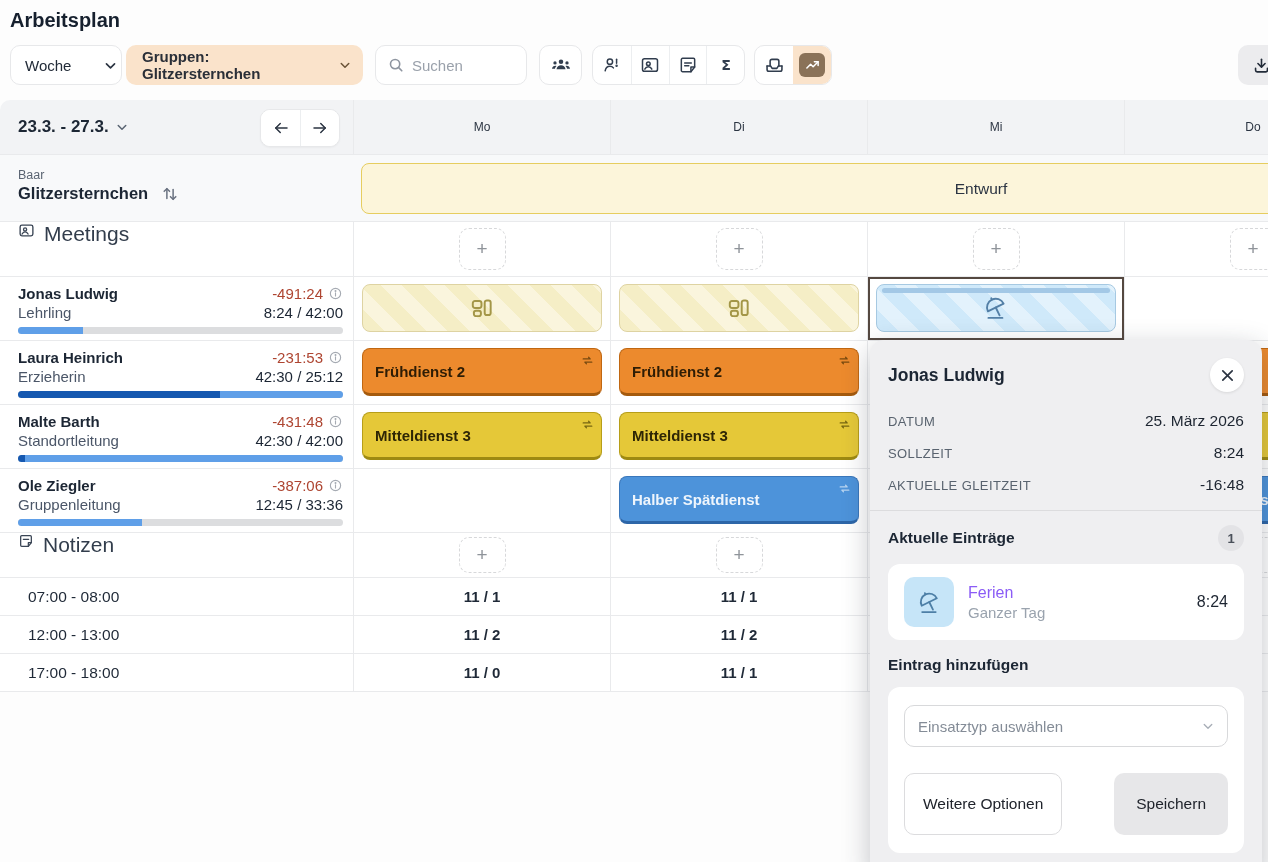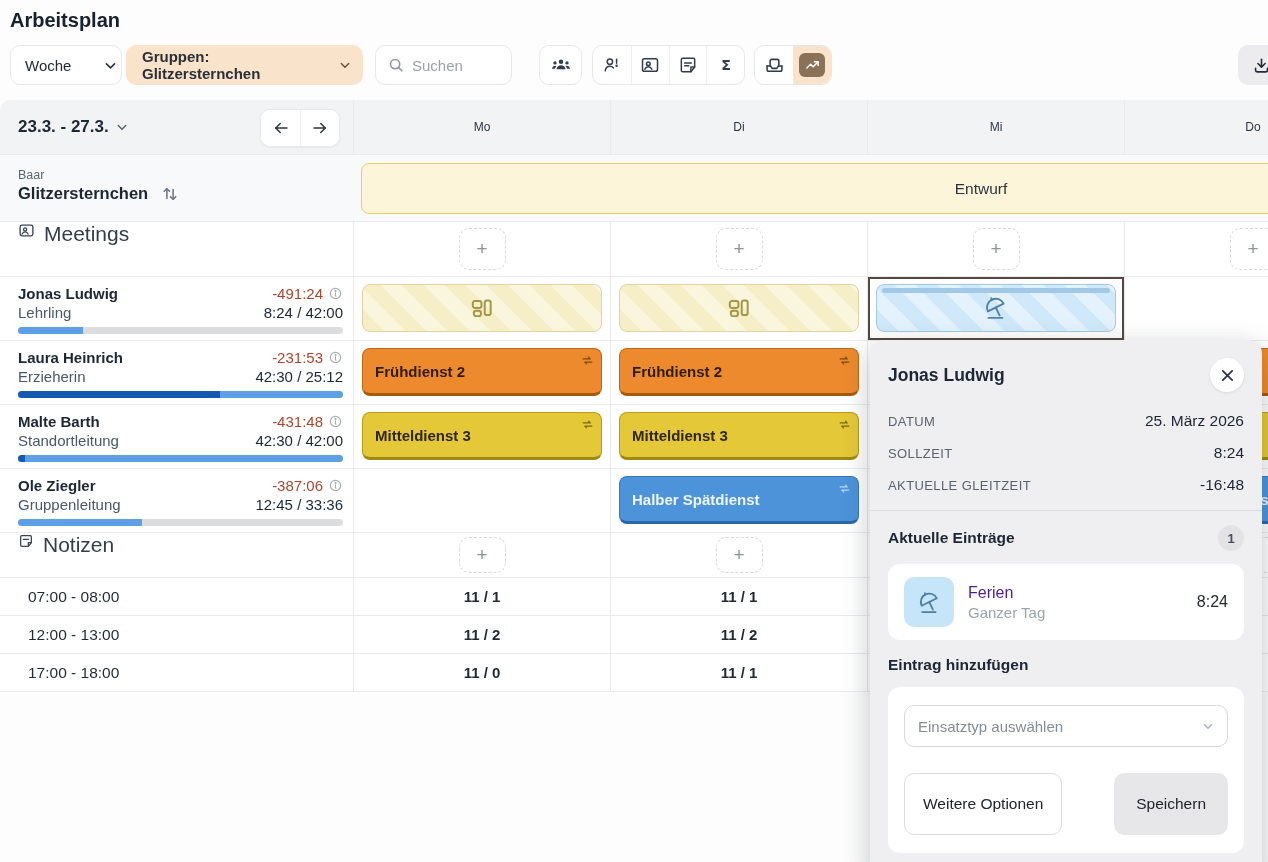--- a/index.html
+++ b/index.html
@@ -94,21 +94,21 @@
   .close-btn { width: 34px; height: 34px; border-radius: 50%; background: #fff; border: none; display: flex; align-items: center; justify-content: center; cursor: pointer; box-shadow: 0 1px 3px rgba(0,0,0,.1); }
   .detail-row { display: flex; justify-content: space-between; align-items: center; margin-bottom: 14px; }
   .detail-label { font-size: 13px; color: #59636f; letter-spacing: .4px; }
   .detail-value { font-size: 15.5px; color: #1d2531; }
   .popup-sep { height: 1px; background: #dcdcde; margin: 16px -18px 14px; }
   .entries-head { display: flex; justify-content: space-between; align-items: center; margin-bottom: 13px; }
   .entries-title, .add-title { font-size: 15.5px; font-weight: bold; color: #1c2634; }
   .count-badge { width: 26px; height: 26px; border-radius: 50%; background: #e3e3e6; color: #4a505a; font-size: 13px; font-weight: bold; display: flex; align-items: center; justify-content: center; }
   .entry-card { background: #fff; border-radius: 12px; padding: 13px 16px; display: flex; align-items: center; gap: 14px; margin-bottom: 16px; }
   .entry-tile { width: 50px; height: 50px; border-radius: 10px; background: #c6e5f8; display: flex; align-items: center; justify-content: center; flex: none; }
-  .entry-title { font-size: 16px; color: #4c1d95; }
+  .entry-title { font-size: 16px; color: #8b5cf6; }
   .entry-sub { font-size: 15px; color: #9aa3ae; margin-top: 2px; }
   .entry-dur { margin-left: auto; font-size: 16px; color: #1d2531; }
   .add-card { background: #fff; border-radius: 12px; padding: 18px 16px; margin-top: 13px; }
   .type-select { height: 42px; border: 1px solid #d8d9db; border-radius: 10px; display: flex; align-items: center; justify-content: space-between; padding: 0 13px; cursor: pointer; }
   .type-select .ph { font-size: 15px; color: #848c97; }
   .add-btns { display: flex; justify-content: space-between; margin-top: 26px; }
   .btn-outline { background: #fff; border: 1px solid #dcdcde; border-radius: 10px; padding: 10px 18px; font-size: 15.5px; color: #20242c; cursor: pointer; font-family: "Liberation Sans", sans-serif; }
   .btn-save { background: #e7e7e9; border: none; border-radius: 10px; padding: 22px 22px; font-size: 15.5px; color: #20242c; cursor: pointer; font-family: "Liberation Sans", sans-serif; }
 </style>
 </head>
@@ -130,21 +130,21 @@
 
     <div class="tb chip" style="left:126px; width:237px;">
       <span class="val">Gruppen: Glitzersternchen</span>
       <span>
         <svg width="12" height="12" viewBox="0 0 16 16" fill="none" stroke="#6b5438" stroke-width="2" stroke-linecap="round" stroke-linejoin="round">
             <polyline points="3,6 8,11 13,6"></polyline>
           </svg>
       </span>
     </div>
 
-    <div class="tb searchbox" style="left:375px; width:137px;">
+    <div class="tb searchbox" style="left:375px; width:152px;">
       <span>
         <svg width="16" height="16" viewBox="0 0 18 18" fill="none" stroke="#8e95a0" stroke-width="1.8" stroke-linecap="round">
             <circle cx="8" cy="8" r="5.2"></circle>
             <line x1="12" y1="12" x2="15.5" y2="15.5"></line>
           </svg>
       </span>
       <input placeholder="Suchen" style="">
     </div>
 
     <div class="tb icon-group" style="left:539px; width:43px; justify-content:center;">

